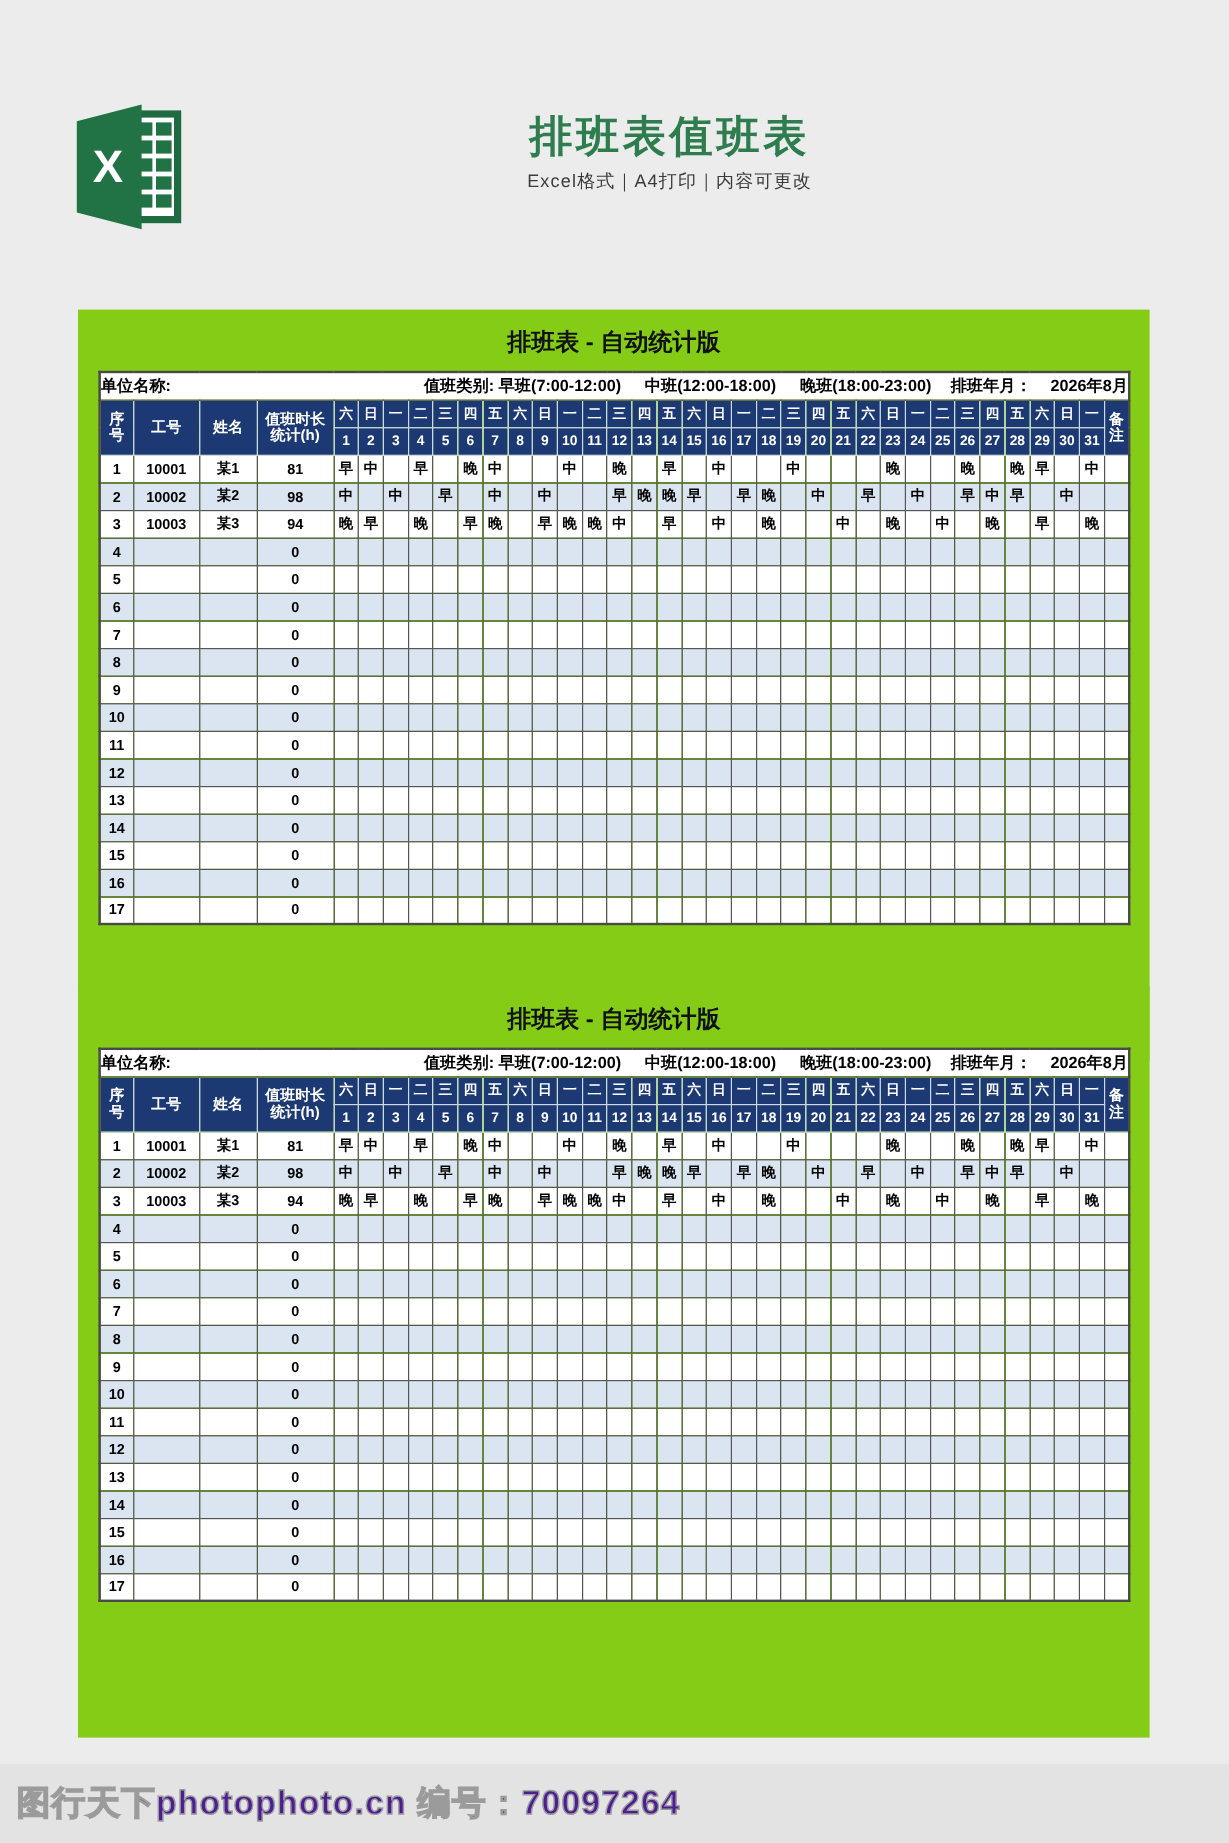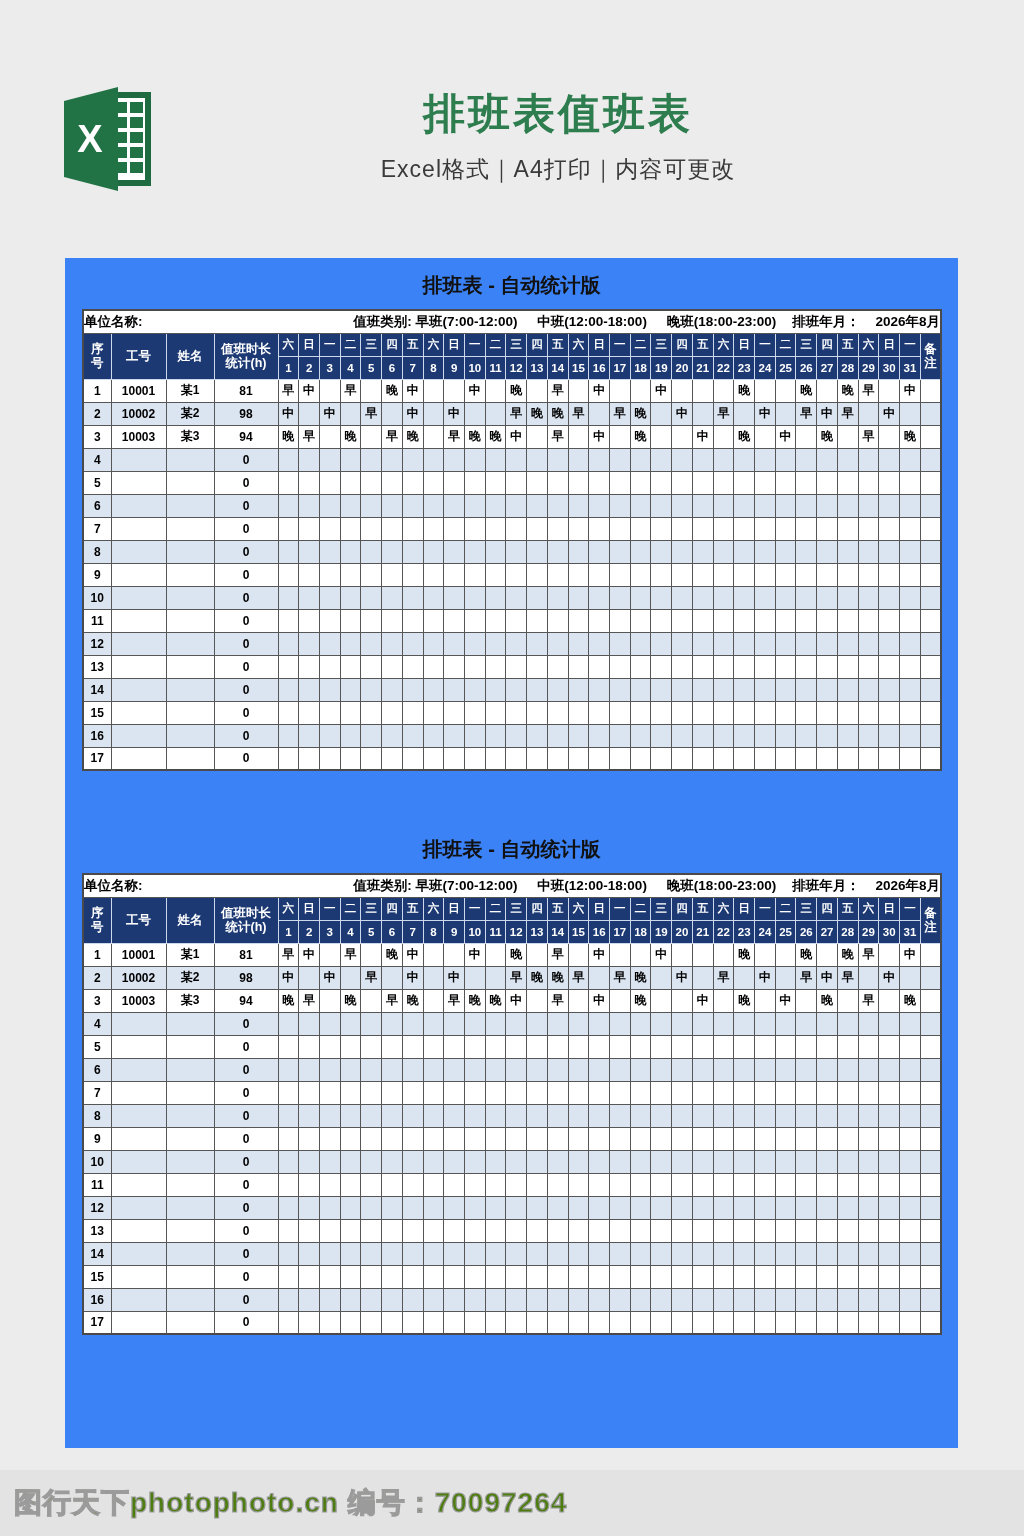--- a/index.html
+++ b/index.html
@@ -8,29 +8,29 @@
     position: relative;
     background: #ececec;
     font-family: "Liberation Sans", "DejaVu Sans", sans-serif;
     overflow: hidden;
   }
 
   
   .hero-logo { position: absolute; left: 60px; top: 84px; width: 92px; height: 110px; }
   .hero-text { position: absolute; left: 92px; right: 0; top: 90px; text-align: center; }
   .hero-title {
-    font-size: 42px; font-weight: bold; color: #2e7d4f; letter-spacing: 3px;
+    font-size: 36px; font-weight: bold; color: #2e7d4f; letter-spacing: 3px;
     line-height: 48px;
   }
-  .hero-sub { margin-top: 16px; font-size: 23px; color: #3a3a3a; letter-spacing: 1px; }
+  .hero-sub { margin-top: 4px; font-size: 15px; color: #3a3a3a; letter-spacing: 1px; }
 
   
   .panel {
     position: absolute; left: 65px; width: 893px; height: 626px;
-    background: #3b82f6; overflow: hidden;
+    background: #84cc16; overflow: hidden;
   }
   #panel-a { top: 258px; }
   #panel-b { top: 822px; }
   .sheet-title {
     margin-top: 14px; text-align: center;
     font-size: 20px; font-weight: bold; color: #111;
   }
   .sched-table {
     margin: 10px 0 0 17px; width: 860px;
     border-collapse: collapse; table-layout: fixed;
@@ -65,21 +65,21 @@
   }
   tr.band td { background: #dbe5f1; }
 
   
   .wm-bar {
     position: absolute; left: 0; bottom: 0; width: 1024px; height: 66px;
     background: #e3e3e3; display: flex; align-items: center;
   }
   .wm-text {
     margin-left: 14px; font-size: 28px; font-weight: bold; letter-spacing: 1px;
-    color: #4d7c0f; -webkit-text-stroke: 1.2px #9b9b9b;
+    color: #4c1d95; -webkit-text-stroke: 1.2px #9b9b9b;
   }
 </style>
 </head>
 <body>
 
 <svg class="hero-logo" viewBox="0 0 92 110">
 
   <rect x="46" y="11" width="42" height="88" fill="#ffffff" stroke="#1e6b41" stroke-width="6"></rect>
   <g fill="#217346">
     <rect x="54" y="18" width="13" height="11"></rect>

